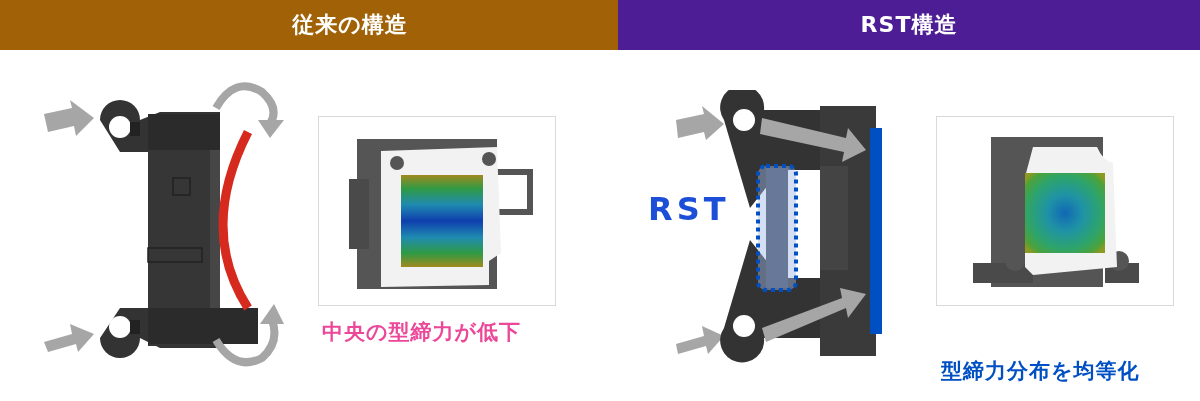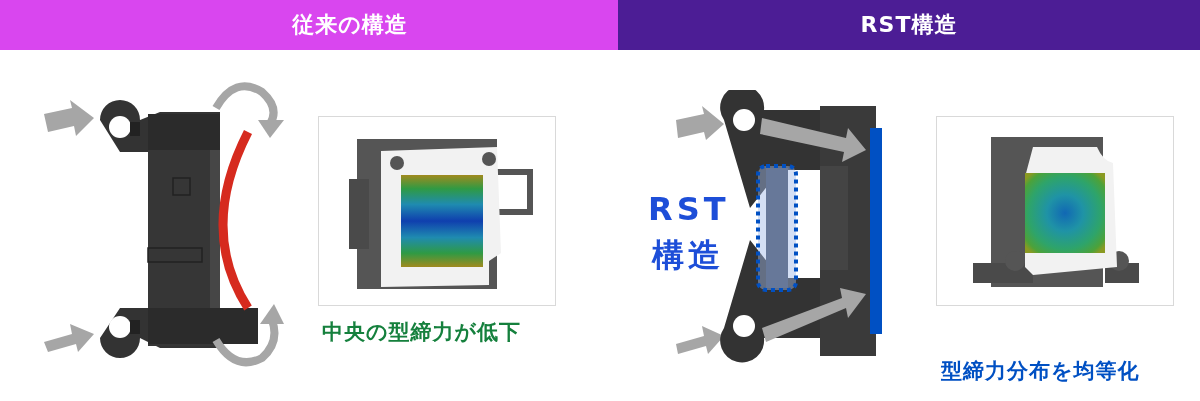--- a/index.html
+++ b/index.html
@@ -1,23 +1,23 @@
 <!DOCTYPE html>
 <html><head>
 <meta charset="utf-8">
 <style>
   html, body { margin:0; padding:0; background:#ffffff; }
   body { width:1200px; height:401px; position:relative; overflow:hidden; font-family:"DejaVu Sans", sans-serif; }
   .hdr { position:absolute; top:0; height:50px; display:flex; align-items:center; justify-content:center; color:#fff; font-weight:bold; font-size:22px; letter-spacing:1px; }
-  .hdr.left { left:0; width:700px; background:#d946ef; }
+  .hdr.left { left:0; width:700px; background:#a16207; }
   .hdr.right { left:618px; width:582px; background:#4c1d95; }
   .abs { position:absolute; }
   .sim-box { position:absolute; border:1px solid #d9d9d9; background:#fff; }
   .caption { position:absolute; font-weight:bold; font-size:21px; letter-spacing:1px; }
-  .caption.dark { color:#15803d;font-family:Liberation Serif, serif; }
+  .caption.dark { color:#ec4899;font-family:Liberation Serif, serif; }
   .caption.blue { color:#0050c3;margin-top:39px; }
   .rst-label { position:absolute; color:#1d4ed8; font-weight:bold; font-size:32px; line-height:46px; text-align:center; letter-spacing:4px; }
 </style>
 </head>
 <body>
 
 <div class="hdr left">
   <span>従来の構造</span>
 </div>
 <div class="hdr right">
@@ -79,21 +79,20 @@
     <path d="M62,34 L178,30 L182,136 L170,144 L170,168 L62,170 Z" fill="#f2f2f2"></path>
     <circle cx="78" cy="46" r="7" fill="#555"></circle>
     <circle cx="170" cy="42" r="7" fill="#555"></circle>
     <rect x="82" y="58" width="82" height="92" fill="url(#gConv)"></rect>
   </svg>
 </div>
 <div class="caption dark" style="left:322px;top:318px;">中央の型締力が低下</div>
 
 <div class="rst-label" style="left:648px;top:186px;width:80px;">
   <div>RST</div>
-  <div>構造</div>
 </div>
 
 <svg class="abs" style="left:670px;top:90px;" width="230" height="280" viewBox="0 0 230 280">
   <g fill="#a6a6a6">
     <polygon points="6,30 34,24 32,16 54,34 36,50 34,42 8,48"></polygon>
     <polygon points="6,254 34,246 32,236 54,246 38,264 36,256 8,264"></polygon>
   </g>
 
   <path d="M54,30 a22,22 0 1,1 40,-10 l10,0 l80,0 l0,60 l-74,0 l-30,38 z" fill="#333"></path>
   <path d="M54,238 a22,22 0 1,0 40,10 l10,0 l80,0 l0,-60 l-74,0 l-30,-38 z" fill="#333"></path>

